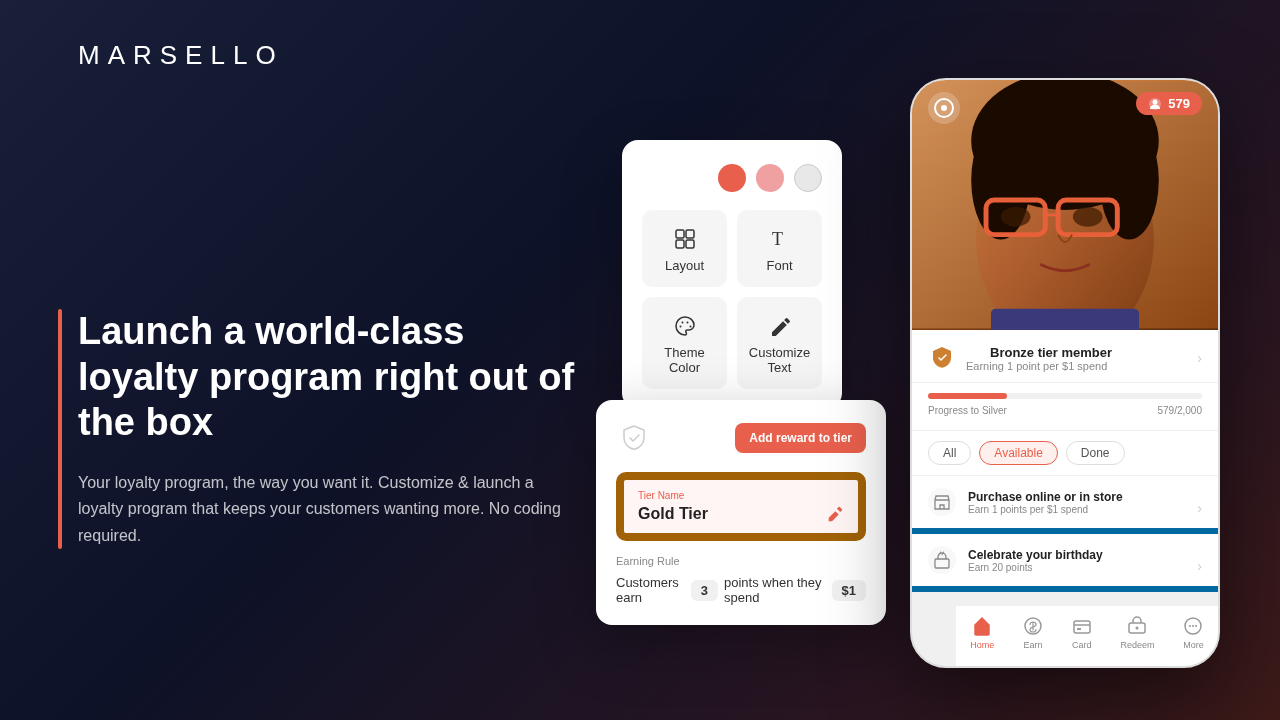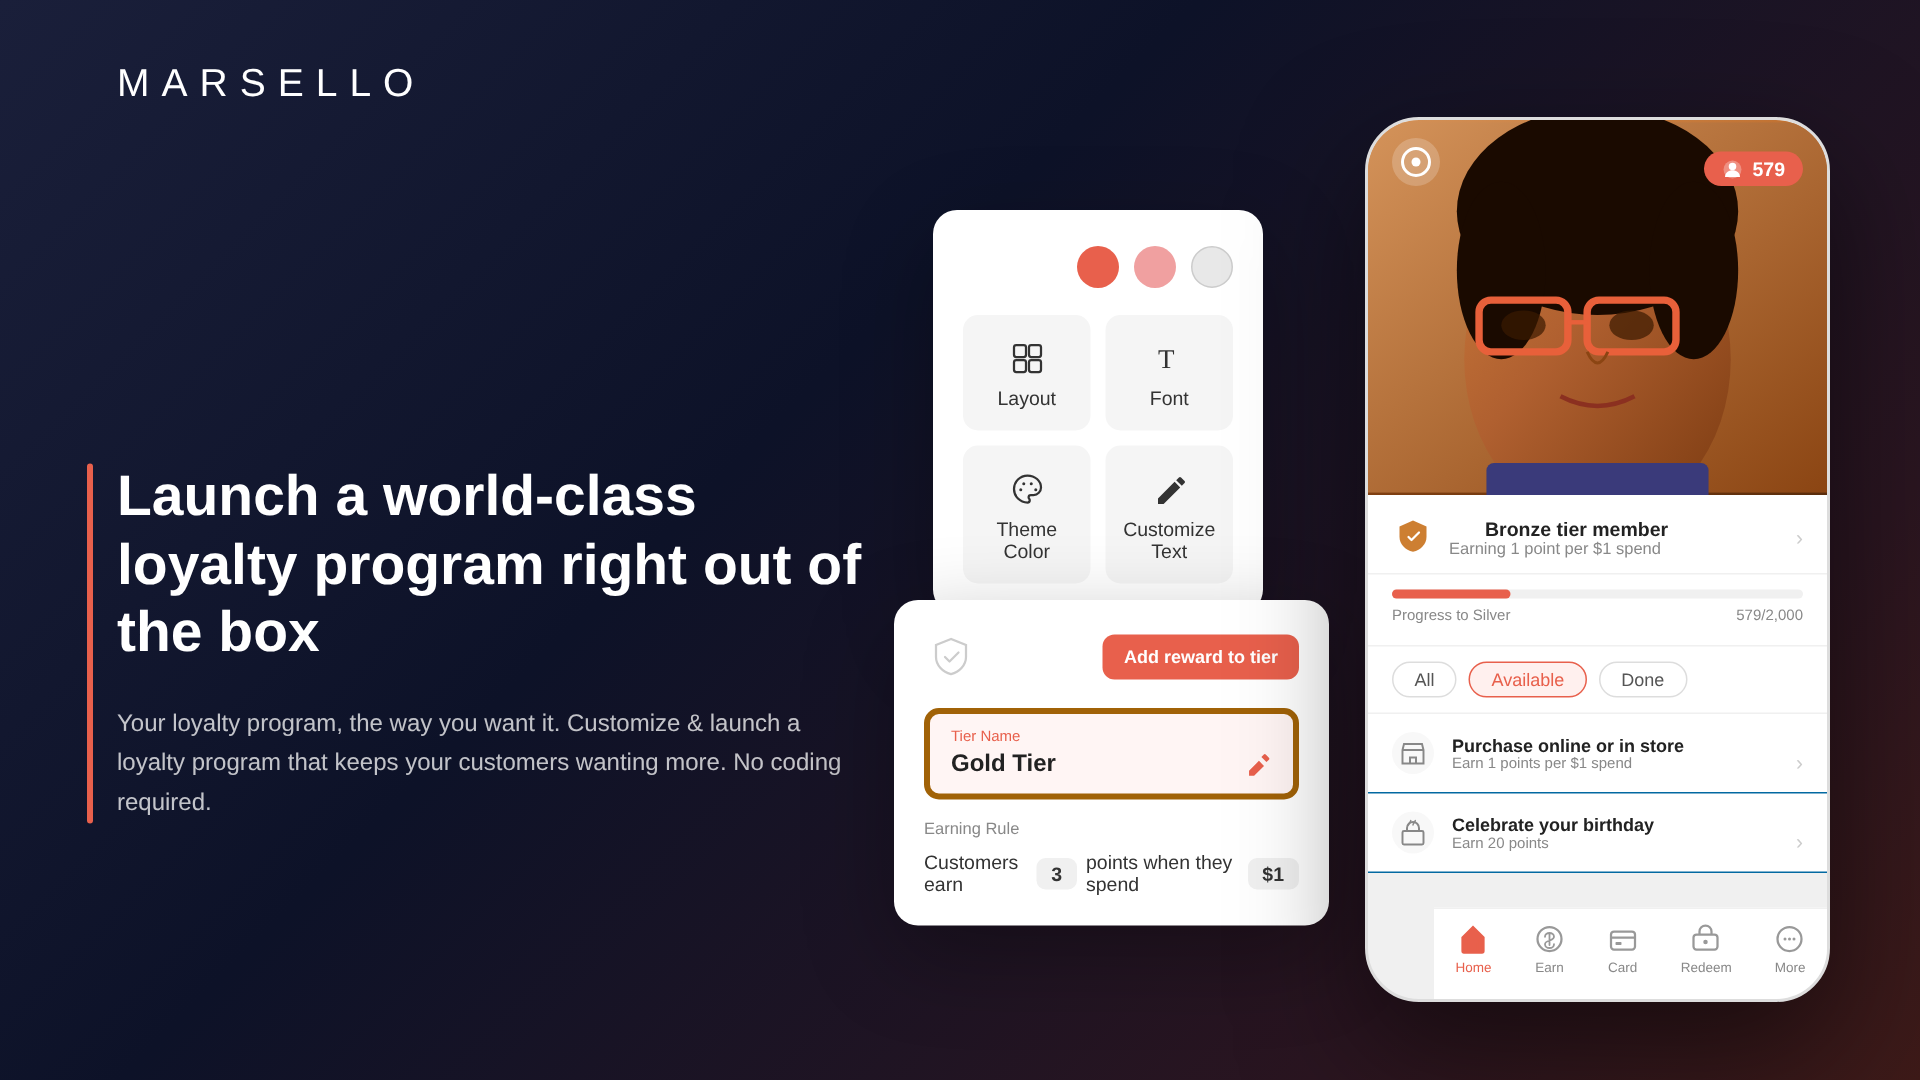--- a/index.html
+++ b/index.html
@@ -145,21 +145,21 @@
       color: white;
       border: none;
       border-radius: 8px;
       padding: 8px 14px;
       font-size: 12px;
       cursor: pointer;
       font-weight: 600;
     }
 
     .tier-name-field {
-      border: 4px solid #a16207;
+      border: 8px solid #a16207;
       border-radius: 10px;
       padding: 10px 14px;
       margin-bottom: 14px;
       background: #fff5f4;
     }
 
     .tier-name-label {
       font-size: 10px;
       color: #e8604c;
       margin-bottom: 4px;
@@ -236,21 +236,21 @@
       align-items: center;
       justify-content: center;
     }
 
     .phone-header {
       position: absolute;
       top: 12px;
       left: 0;
       right: 0;
       display: flex;
-      align-items: flex-end;
+      align-items: flex-start;
       justify-content: space-between;
       padding: 0 16px;
       z-index: 10;
     }
 
     .marsello-logo-small {
       width: 32px;
       height: 32px;
       background: rgba(255,255,255,0.2);
       border-radius: 50%;
@@ -357,21 +357,21 @@
       background: #fff0ee;
       border-color: #e8604c;
       color: #e8604c;
     }
 
     .reward-list-item {
       display: flex;
       align-items: flex-end;
       justify-content: space-between;
       padding: 12px 16px;
-      border-bottom: 1px solid #0369a1;
+      border-bottom: 6px solid #0369a1;
     }
 
     .reward-item-left {
       display: flex;
       align-items: center;
       gap: 12px;
     }
 
     .reward-item-icon {
       width: 28px;

